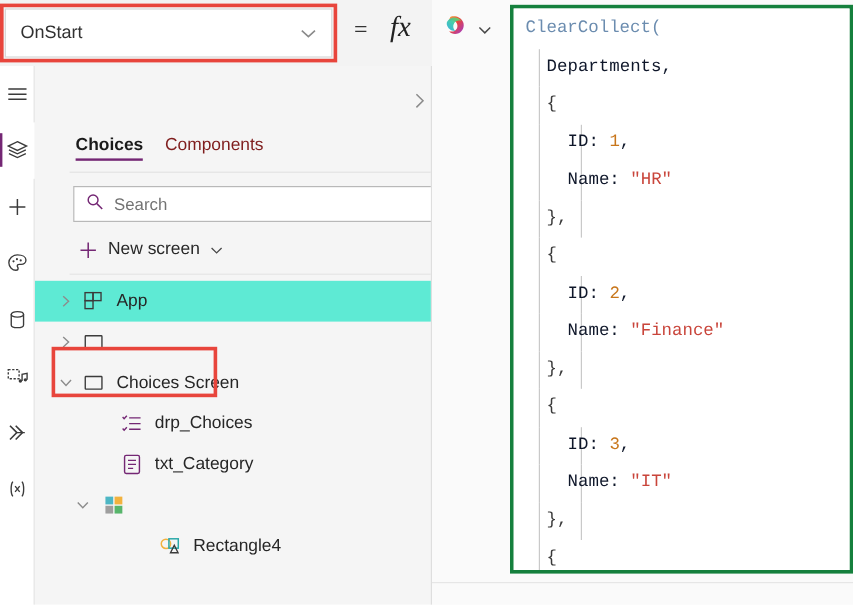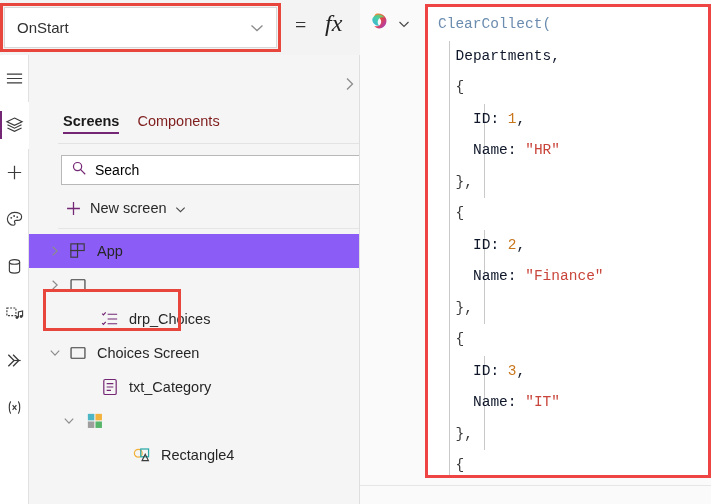--- a/index.html
+++ b/index.html
@@ -99,21 +99,21 @@
     border-bottom: 1px solid #e3e3e3;
   }
   #searchbox {
     position: absolute; left: 32px; top: 100px;
     width: 306px; height: 30px;
     background: #ffffff; border: 1px solid #b8b8b8;
     display: flex; align-items: center;
   }
   #search-icon { margin-left: 9px; color: #742774; flex: 0 0 auto; }
   #search-placeholder {
-    font-size: 14px; color: #000000; margin-left: 8px;
+    font-size: 14px; color: #737373; margin-left: 8px;
   }
   #newscreen-row {
     position: absolute; left: 36px; top: 140px;
     display: flex; align-items: center; height: 26px;
   }
   #newscreen-plus { color: #742774; width: 17px; height: 17px; }
   #newscreen-label {
     font-size: 14.5px; color: #292929; margin-left: 8px; white-space: nowrap;
   }
   #newscreen-chevron { color: #4a4a4a; margin-left: 7px; width: 13px; height: 13px; }
@@ -121,21 +121,21 @@
     position: absolute; left: 29px; top: 173px; width: 302px;
     border-bottom: 1px solid #e5e5e5;
   }
 
   
   #tree-rows { position: absolute; left: 0; top: 179px; width: 331px; }
   .tree-row {
     position: relative; display: flex; align-items: center;
     height: 34px; padding-left: 18px;
   }
-  .tree-row.selected { background: #8b5cf6; }
+  .tree-row.selected { background: #5eead4; }
   .tree-row .twisty {
     width: 15px; height: 15px; flex: 0 0 auto;
     color: #888; display: flex; align-items: center; justify-content: center;
   }
   .tree-row .twisty.empty { visibility: hidden; }
   .tree-row .node-icon {
     width: 21px; height: 21px; flex: 0 0 auto;
     margin-left: 5px; display: flex; align-items: center; justify-content: center;
   }
   .tree-row .node-label {
@@ -159,21 +159,21 @@
   }
   #copilot-btn {
     position: absolute; left: 8px; top: 10px;
     display: flex; align-items: center; gap: 5px;
   }
   #copilot-chevron { color: #4a4a4a; width: 14px; height: 14px; }
 
   #code-redbox {
     position: absolute; left: 65px; top: 4px;
     width: 286px; height: 474px;
-    border: 3px solid #ef4444;
+    border: 3px solid #15803d;
     background: #ffffff;
     overflow: hidden;
   }
   #code-area {
     position: absolute; left: 0; top: 0; right: 0; bottom: 0;
     background: #ffffff;
     font-family: "Liberation Mono", "DejaVu Sans Mono", monospace;
     font-size: 14.5px;
     line-height: 31.5px;
     padding: 2px 0 0 0;
@@ -289,21 +289,21 @@
   <div id="treepanel">
 
 
     <div id="tree-collapse">
       <svg viewBox="0 0 14 18" width="14" height="18" aria-hidden="true">
         <path d="M4 3.5 L9.5 9 L4 14.5" fill="none" stroke="#8c8c8c" stroke-width="1.3"></path>
       </svg>
     </div>
 
     <div id="tabs">
-      <div class="tab active">Screens</div>
+      <div class="tab active">Choices</div>
       <div class="tab">Components</div>
     </div>
     <div id="tab-underline-row"></div>
 
     <div id="searchbox">
       <span id="search-icon">
         <svg viewBox="0 0 18 18" width="16" height="16" aria-hidden="true">
           <circle cx="7.4" cy="7.4" r="4.6" fill="none" stroke="#742774" stroke-width="1.35"></circle>
           <path d="M10.9 10.9 L16 16" fill="none" stroke="#742774" stroke-width="1.35"></path>
         </svg>
@@ -350,44 +350,44 @@
             <path d="M5 3 L9.8 7.5 L5 12" fill="none" stroke="#8c8c8c" stroke-width="1.25"></path>
           </svg>
         </span>
         <span class="node-icon">
           <svg viewBox="0 0 21 21" width="20" height="20" aria-hidden="true">
             <rect x="3.2" y="5" width="14.6" height="11" rx="0.6" fill="none" stroke="#3b3b3b" stroke-width="1.2"></rect>
           </svg>
         </span>
       </div>
 
-      <div class="tree-row ind-2">
-        <span class="twisty empty"></span>
-        <span class="node-icon">
-          <svg viewBox="0 0 21 21" width="20" height="20" aria-hidden="true">
-            <path d="M8 5.5h10M8 10.5h10M8 15.5h10" fill="none" stroke="#742774" stroke-width="1.25"></path>
-            <path d="M2.3 4.8 L3.6 6.2 L6 3.6" fill="none" stroke="#742774" stroke-width="1.25"></path>
-            <path d="M2.3 14.8 L3.6 16.2 L6 13.6" fill="none" stroke="#742774" stroke-width="1.25"></path>
-          </svg>
-        </span>
-        <span class="node-label">drp_Choices</span>
-      </div>
-
       <div class="tree-row ind-1">
         <span class="twisty">
           <svg viewBox="0 0 15 15" width="14" height="14" aria-hidden="true">
             <path d="M3 5 L7.5 9.8 L12 5" fill="none" stroke="#8c8c8c" stroke-width="1.25"></path>
           </svg>
         </span>
         <span class="node-icon">
           <svg viewBox="0 0 21 21" width="20" height="20" aria-hidden="true">
             <rect x="3.2" y="5" width="14.6" height="11" rx="0.6" fill="none" stroke="#3b3b3b" stroke-width="1.2"></rect>
           </svg>
         </span>
         <span class="node-label">Choices Screen</span>
+      </div>
+
+      <div class="tree-row ind-2">
+        <span class="twisty empty"></span>
+        <span class="node-icon">
+          <svg viewBox="0 0 21 21" width="20" height="20" aria-hidden="true">
+            <path d="M8 5.5h10M8 10.5h10M8 15.5h10" fill="none" stroke="#742774" stroke-width="1.25"></path>
+            <path d="M2.3 4.8 L3.6 6.2 L6 3.6" fill="none" stroke="#742774" stroke-width="1.25"></path>
+            <path d="M2.3 14.8 L3.6 16.2 L6 13.6" fill="none" stroke="#742774" stroke-width="1.25"></path>
+          </svg>
+        </span>
+        <span class="node-label">drp_Choices</span>
       </div>
 
       <div class="tree-row ind-2">
         <span class="twisty empty"></span>
         <span class="node-icon">
           <svg viewBox="0 0 21 21" width="20" height="20" aria-hidden="true">
             <rect x="4" y="2.6" width="13" height="15.8" rx="1.4" fill="none" stroke="#742774" stroke-width="1.25"></rect>
             <path d="M7 7h7M7 10.5h7M7 14h4.5" fill="none" stroke="#742774" stroke-width="1.25"></path>
           </svg>
         </span>

